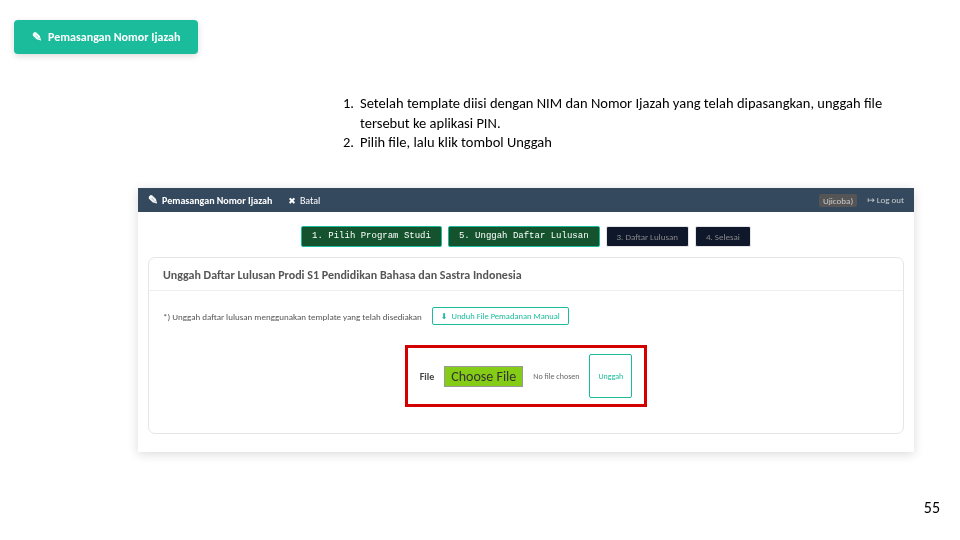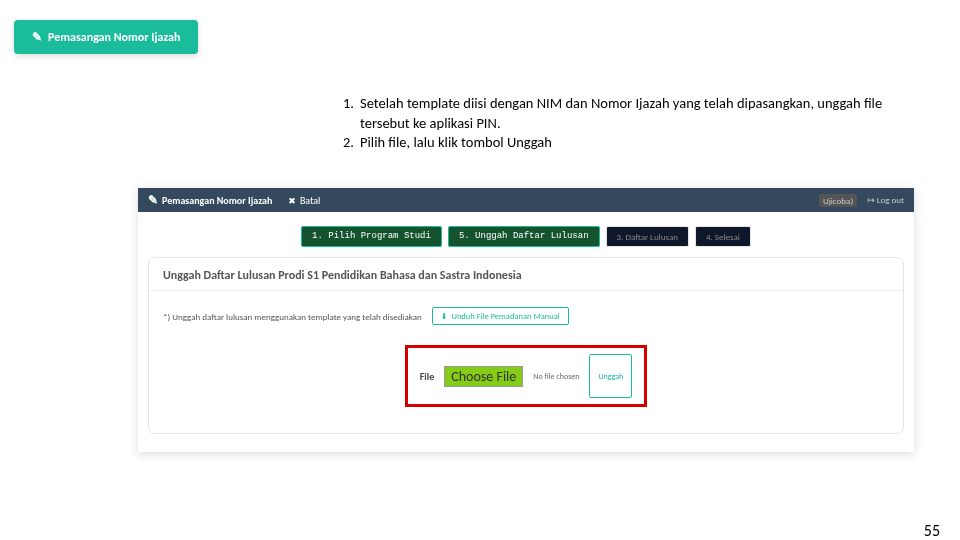--- a/index.html
+++ b/index.html
@@ -157,21 +157,21 @@
     padding: 16px 8px;
     border: 1px solid #1abc9c;
     border-radius: 2px;
     color: #1abc9c;
     background: #fff;
   }
 
   .pagenum {
     position: absolute;
     right: 20px;
-    bottom: 0;
+    bottom: 23px;
     font-size: 16px;
     color: #000;
   }
 </style>
 </head>
 <body>
 
 <div class="tab-badge">
   <span class="pencil-icon"></span>
   <span>Pemasangan Nomor Ijazah</span>

